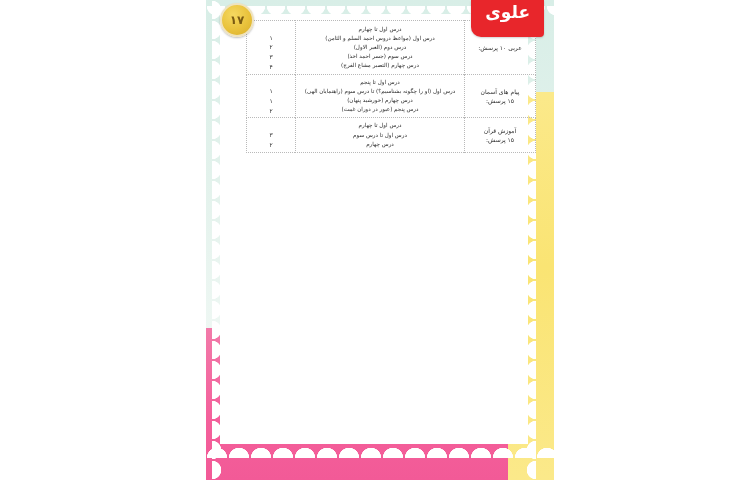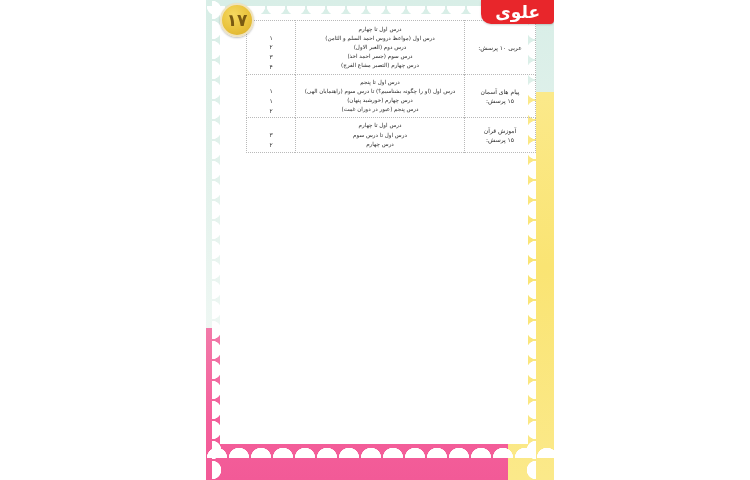--- a/index.html
+++ b/index.html
@@ -136,25 +136,25 @@
   
   .bubble {
     position: absolute;
     border-radius: 50%;
     background: rgba(255,255,255,0.55);
   }
 
   
   .title-banner {
     position: absolute;
-    right: 0px;
+    right: 10px;
     top: 0px;
     background: #e8262b;
     color: #ffffff;
-    padding: 3px 14px 2px 14px;
+    padding: 3px 14px 15px 14px;
     border-bottom-left-radius: 10px;
     border-bottom-right-radius: 4px;
     font-size: 17px;
     font-weight: bold;
     letter-spacing: 1px;
     line-height: 1.1;
     box-shadow: 0 1px 2px rgba(0,0,0,0.18);
     z-index: 40;
   }
 
@@ -166,21 +166,21 @@
     width: 30px;
     height: 30px;
     border-radius: 50%;
     background: radial-gradient(circle at 38% 32%, #f5d860 0%, #e9c23c 55%, #d9ae28 100%);
     border: 2px solid #efe3bf;
     box-shadow: 0 1px 2px rgba(0,0,0,0.25);
     display: flex;
     align-items: center;
     justify-content: center;
     color: #7a5a12;
-    font-size: 17px;
+    font-size: 12px;
     font-weight: bold;
     z-index: 45;
   }
 
   
   .table-wrap {
     position: absolute;
     left: 40px;
     top: 20px;
     width: 290px;

